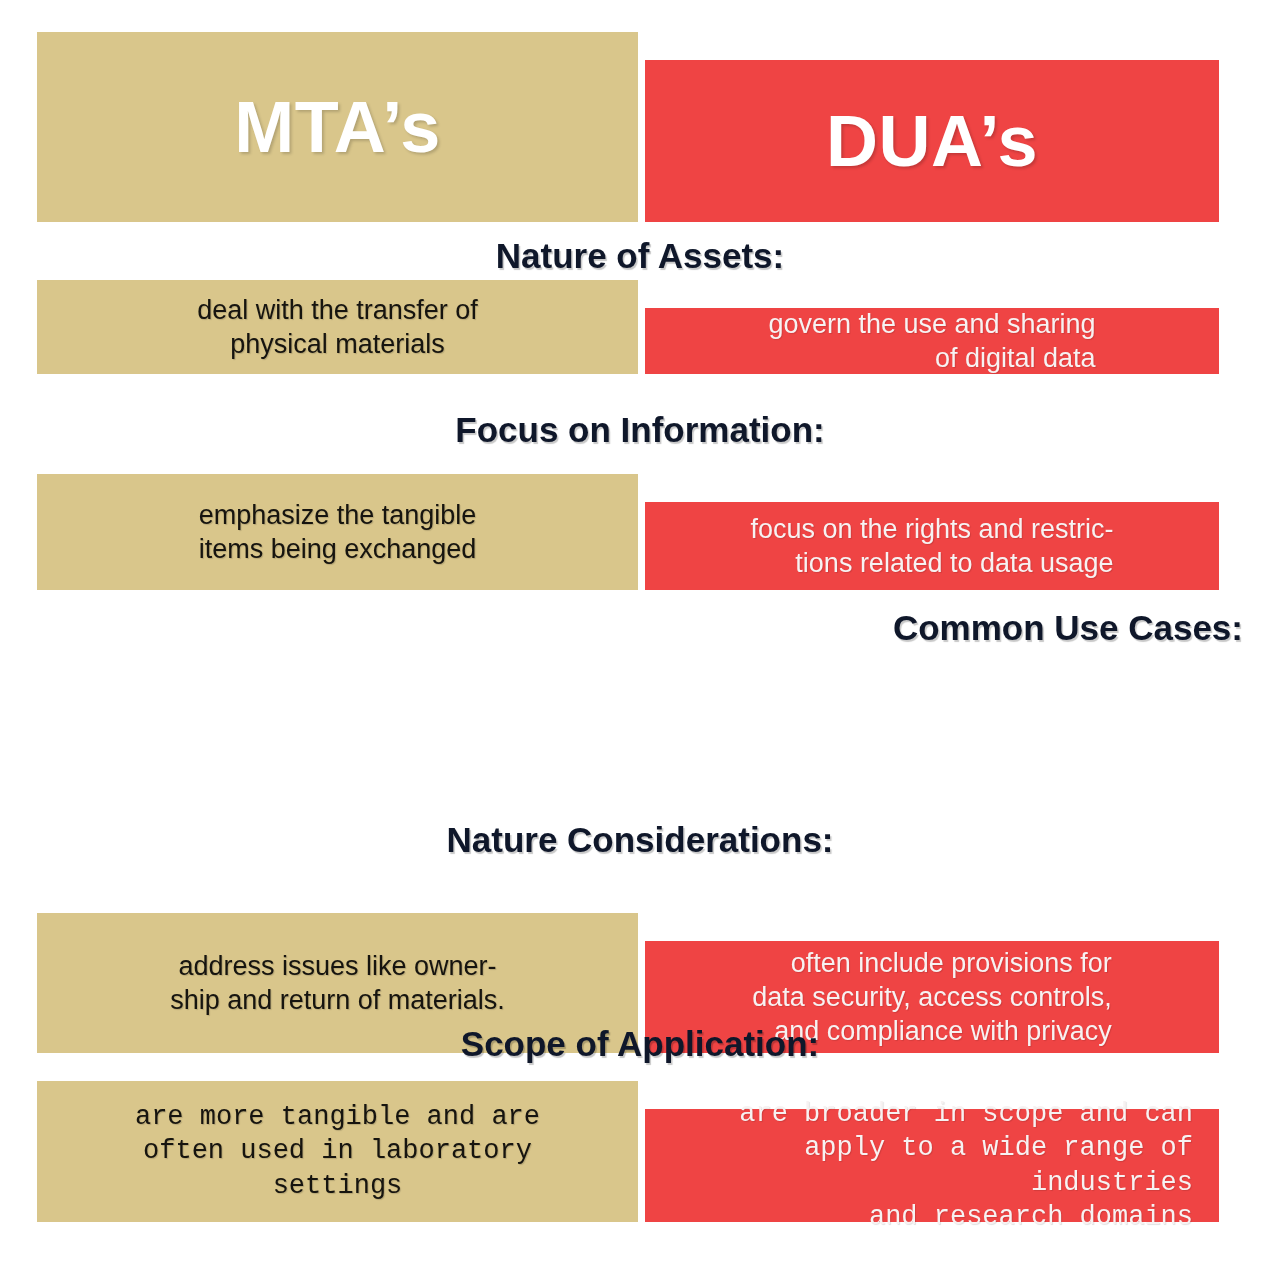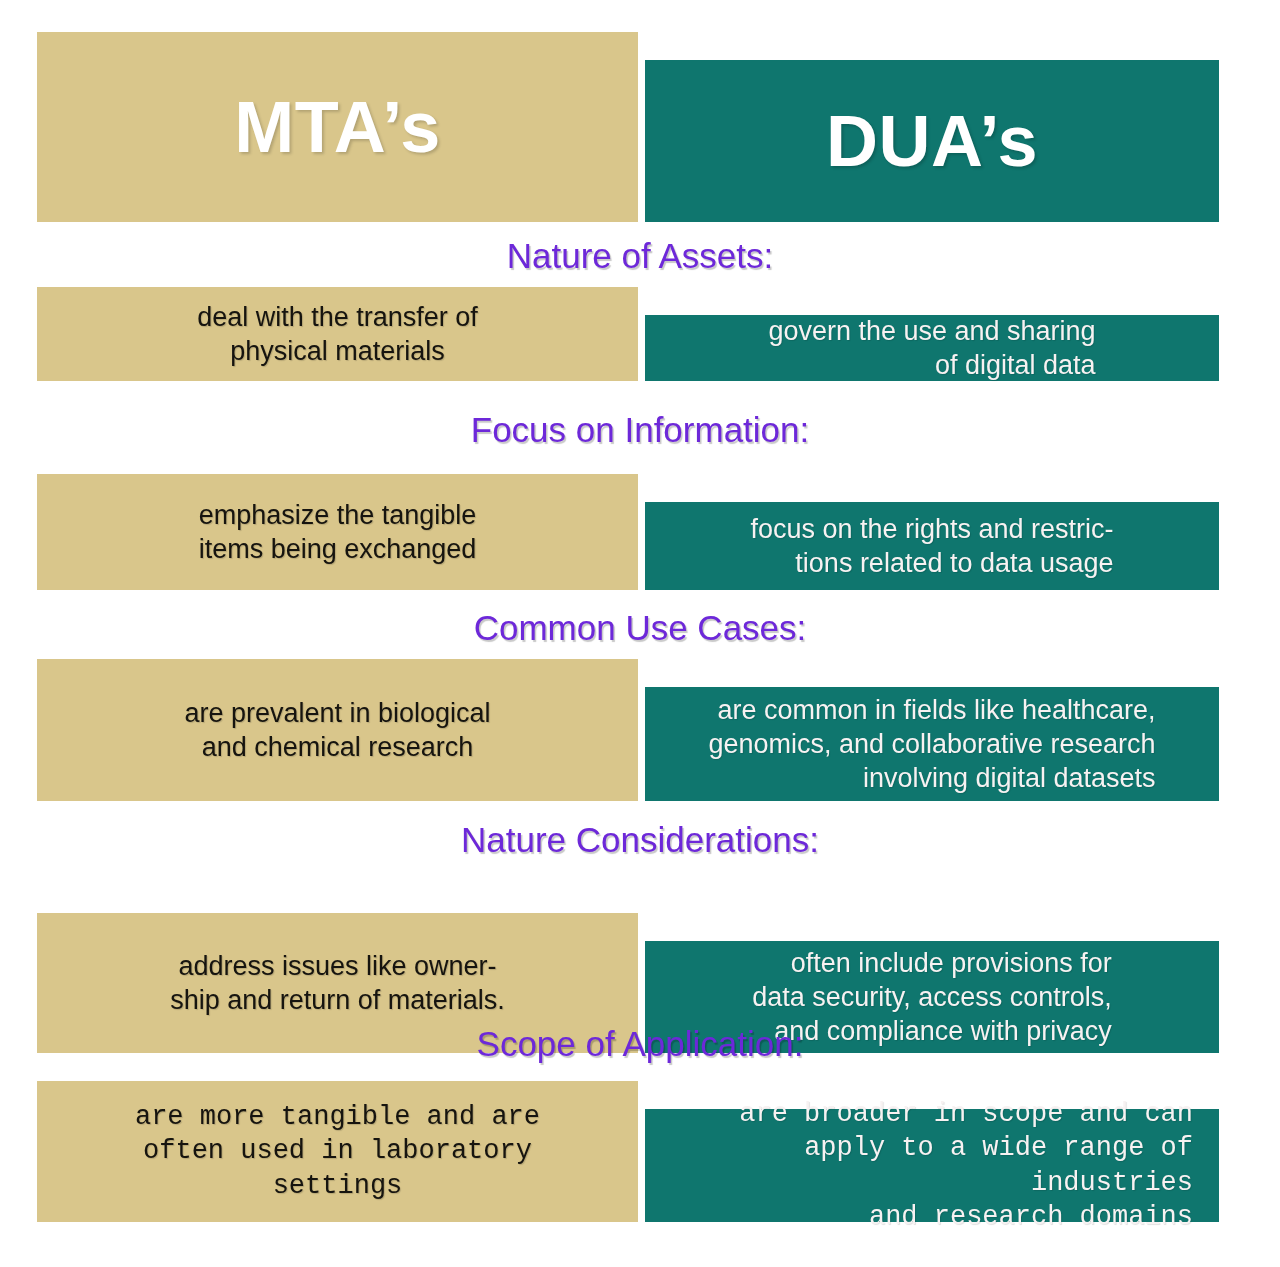--- a/index.html
+++ b/index.html
@@ -39,21 +39,21 @@
     text-align: center;
   }
   .cell-left {
     width: 601px;
     background: #d9c68b;
     color: #16140f;
     margin-right: 7px;
   }
   .cell-right {
     width: 574px;
-    background: #0f766e;
+    background: #ef4444;
     color: #f7f2f2;
     margin-top: 28px;
   }
 
   
   .title-band {
     top: 32px;
     height: 190px;
   }
   .title-text {
@@ -65,22 +65,22 @@
     text-shadow: 2px 2px 3px rgba(0,0,0,0.18);
   }
 
   
   .section-heading {
     position: absolute;
     left: 37px;
     width: 1206px;
     text-align: center;
     font-size: 35px;
-    font-weight: normal;
-    color: #6d28d9;
+    font-weight: bold;
+    color: #0f172a;
     line-height: 1.15;
     text-shadow: 1.5px 1.5px 1px rgba(0,0,0,0.22);
   }
 
   
   .cell-text {
     font-size: 27px;
     font-weight: normal;
     line-height: 1.26;
     padding: 6px 26px;
@@ -88,29 +88,29 @@
   }
   .cell-left .cell-text {
     text-shadow: 1px 1px 1px rgba(0,0,0,0.16);
   }
   .cell-right .cell-text {
     text-shadow: 1px 1px 1px rgba(0,0,0,0.12);
     text-align: right;
   }
 
   
-  .row-1 { top: 287px;  height: 94px; }
+  .row-1 { top: 280px;  height: 94px; }
   .row-2 { top: 474px;  height: 116px; }
   .row-3 { top: 659px;  height: 142px; }
   .row-4 { top: 913px;  height: 140px; }
   .row-5 { top: 1081px; height: 141px; font-family: Liberation Mono, monospace; }
 
   .head-1 { top: 236px; }
   .head-2 { top: 410px; }
-  .head-3 { top: 608px; }
+  .head-3 { top: 608px; text-align: right; }
   .head-4 { top: 820px; }
   .head-5 { top: 1024px; }
 </style>
 </head>
 <body>
 
 <div class="infographic">
 
   <div class="band title-band">
     <div class="cell cell-left">
@@ -139,31 +139,20 @@
       <span class="cell-text">emphasize the tangible
 items being exchanged</span>
     </div>
     <div class="cell cell-right">
       <span class="cell-text">focus on the rights and restric-
 tions related to data usage</span>
     </div>
   </div>
 
   <div class="section-heading head-3">Common Use Cases:</div>
-  <div class="band row-3">
-    <div class="cell cell-left">
-      <span class="cell-text">are prevalent in biological
-and chemical research</span>
-    </div>
-    <div class="cell cell-right">
-      <span class="cell-text">are common in fields like healthcare,
-genomics, and collaborative research
-involving digital datasets</span>
-    </div>
-  </div>
 
   <div class="section-heading head-4">Nature Considerations:</div>
   <div class="band row-4">
     <div class="cell cell-left">
       <span class="cell-text">address issues like owner-
 ship and return of materials.</span>
     </div>
     <div class="cell cell-right">
       <span class="cell-text">often include provisions for
 data security, access controls,

